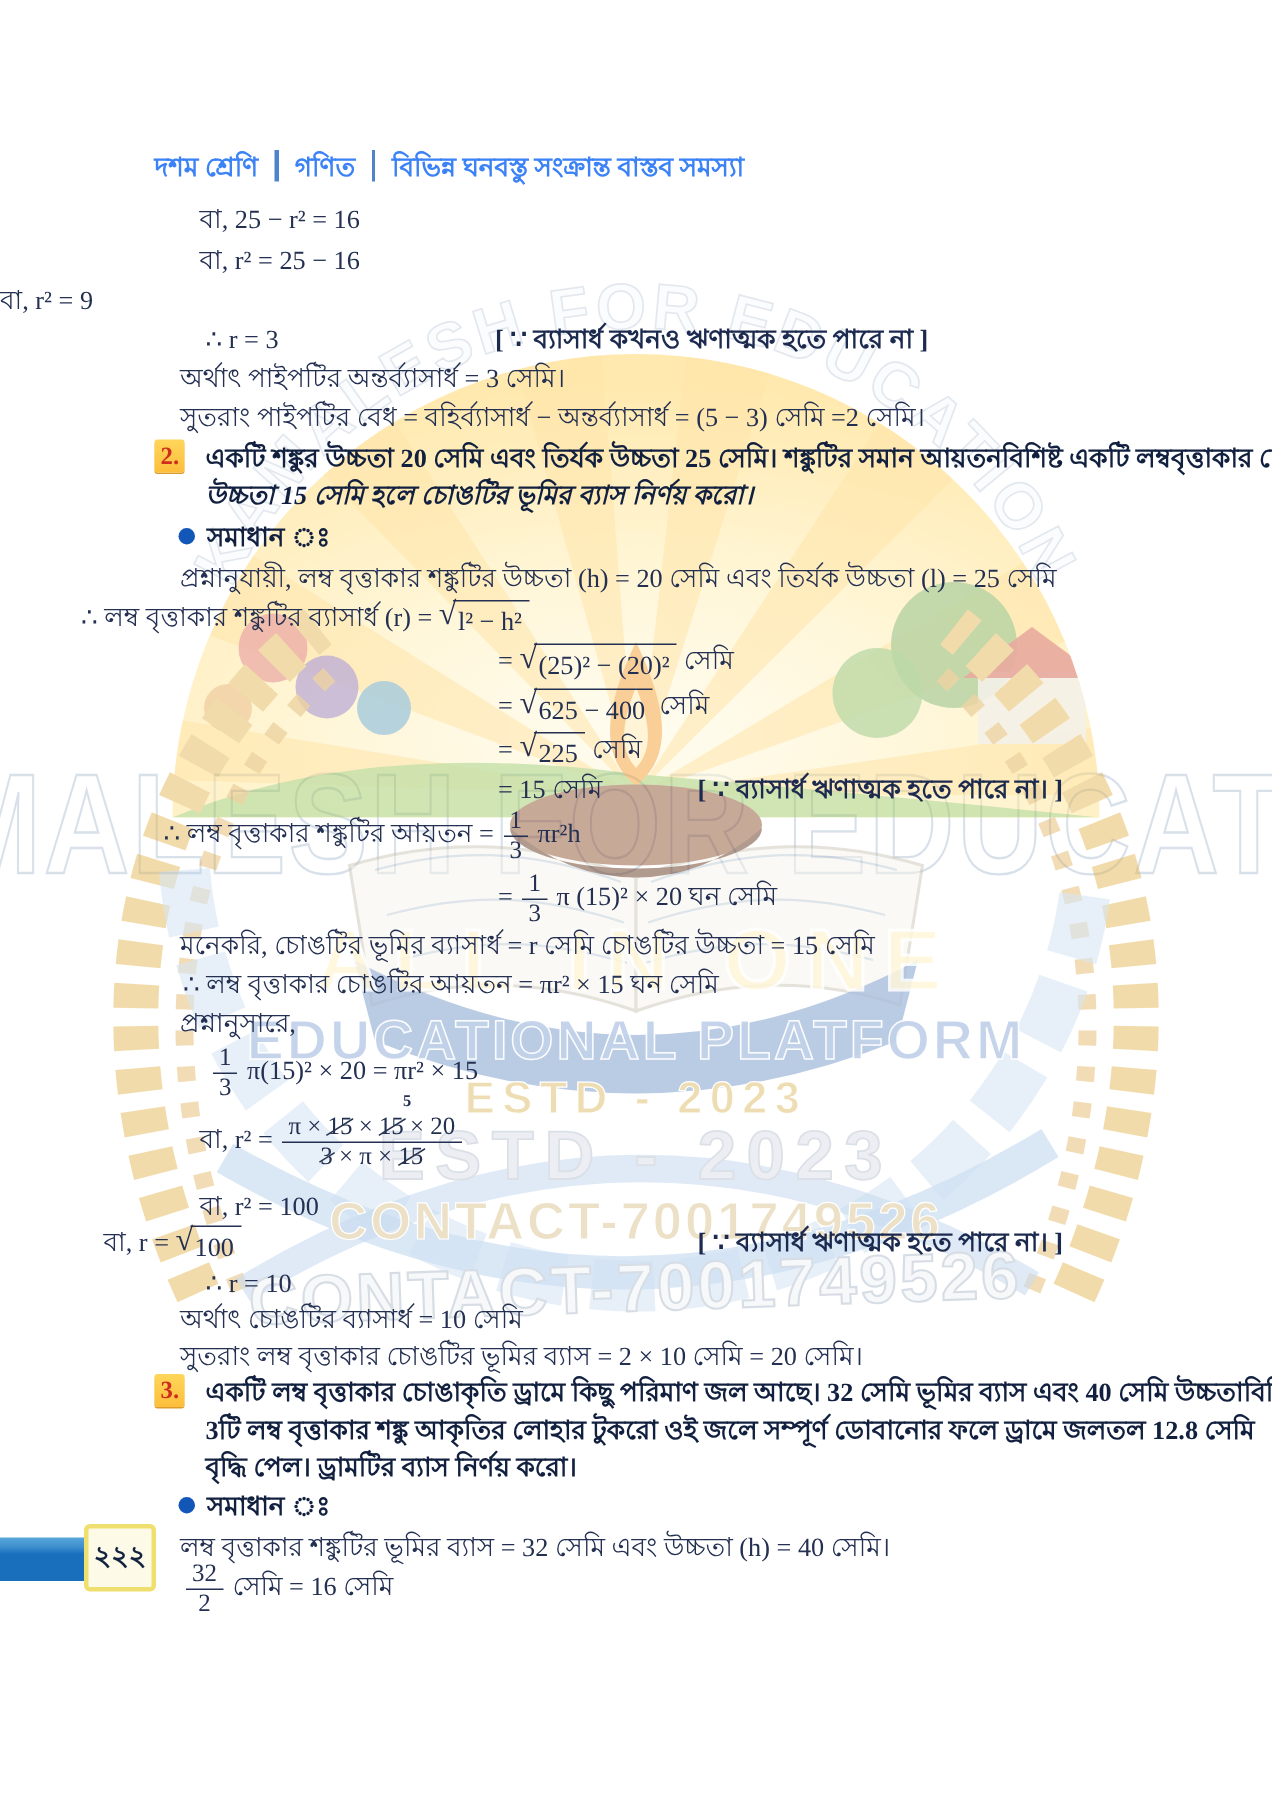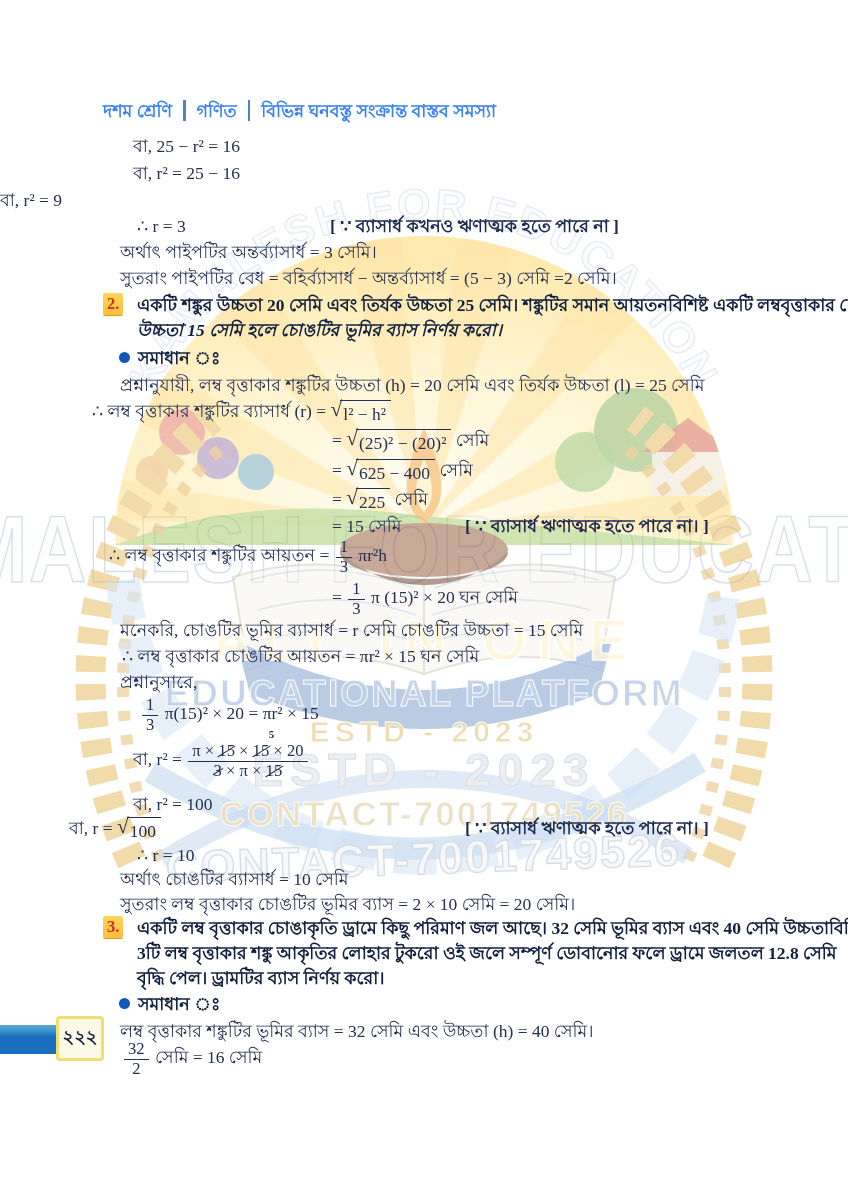--- a/index.html
+++ b/index.html
@@ -136,21 +136,21 @@
       <div class="line" style="top: 134px;"><span class="parts" style="margin-left: 133px;"><span>বা, 25 − r² = 16</span></span></div>
       <div class="line" style="top: 161px;"><span class="parts" style="margin-left: 133px;"><span>বা, r² = 25 − 16</span></span></div>
       <div class="line" style="top: 188px;"><span class="parts" style=""><span>বা, r² = 9</span></span></div>
       <div class="line" style="top: 214px;"><span class="parts" style="margin-left: 137px;"><span>∴ r = 3</span></span><span class="note" style="left: 330px;">[ ∵ ব্যাসার্ধ কখনও ঋণাত্মক হতে পারে না ]</span></div>
       <div class="line" style="top: 240px;"><span class="parts" style="margin-left: 120px;"><span>অর্থাৎ পাইপটির অন্তর্ব্যাসার্ধ = 3 সেমি।</span></span></div>
       <div class="line" style="top: 266px;"><span class="parts" style="margin-left: 120px;"><span>সুতরাং পাইপটির বেধ = বহির্ব্যাসার্ধ − অন্তর্ব্যাসার্ধ = (5 − 3) সেমি =2 সেমি।</span></span></div>
       <div class="line b" style="top: 293px;"><span class="chip" style="left: 103px;">2.</span><span class="parts" style="margin-left: 137px;"><span>একটি শঙ্কুর উচ্চতা 20 সেমি এবং তির্যক উচ্চতা 25 সেমি। শঙ্কুটির সমান আয়তনবিশিষ্ট একটি লম্ববৃত্তাকার চোঙের</span></span></div>
       <div class="line b" style="top: 318px; font-style: italic;"><span class="parts" style="margin-left: 137px;"><span>উচ্চতা 15 সেমি হলে চোঙটির ভূমির ব্যাস নির্ণয় করো।</span></span></div>
       <div class="line b" style="top: 346px;"><span class="bullet" style="left: 119px;"></span><span class="parts" style="margin-left: 138px;"><span>সমাধান ঃ</span></span></div>
       <div class="line" style="top: 373px;"><span class="parts" style="margin-left: 120px;"><span>প্রশ্নানুযায়ী, লম্ব বৃত্তাকার শঙ্কুটির উচ্চতা (h) = 20 সেমি এবং তির্যক উচ্চতা (l) = 25 সেমি</span></span></div>
-      <div class="line" style="top: 399px;"><span class="parts" style="margin-left: 92px;"><span>∴ লম্ব বৃত্তাকার শঙ্কুটির ব্যাসার্ধ (r) = </span><span class="sqrt">
+      <div class="line" style="top: 399px;"><span class="parts" style="margin-left: 54px;"><span>∴ লম্ব বৃত্তাকার শঙ্কুটির ব্যাসার্ধ (r) = </span><span class="sqrt">
             <span class="sgn">√</span>
             <span class="rbar">l² − h²</span>
           </span></span></div>
       <div class="line" style="top: 428px;"><span class="parts" style="margin-left: 332px;"><span>= </span><span class="sqrt">
             <span class="sgn">√</span>
             <span class="rbar">(25)² − (20)²</span>
           </span><span> সেমি</span></span></div>
       <div class="line" style="top: 458px;"><span class="parts" style="margin-left: 332px;"><span>= </span><span class="sqrt">
             <span class="sgn">√</span>
             <span class="rbar">625 − 400</span>

